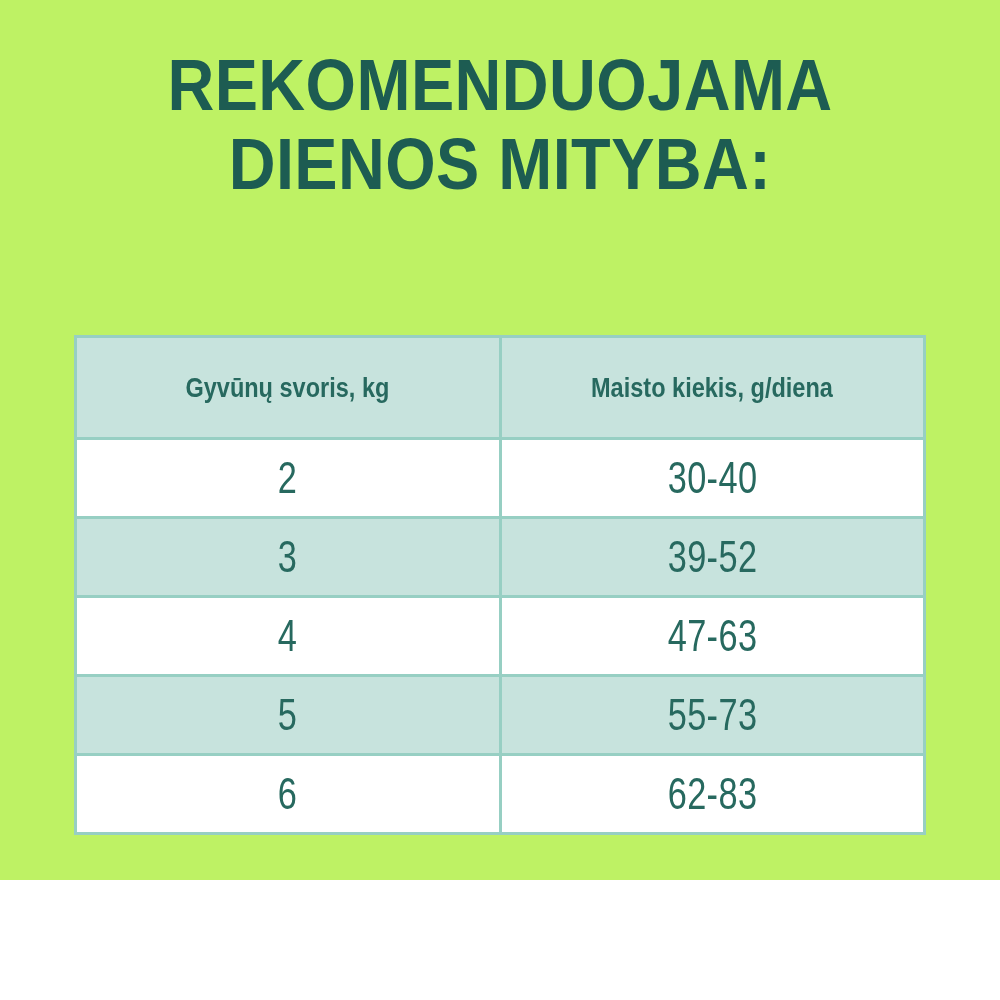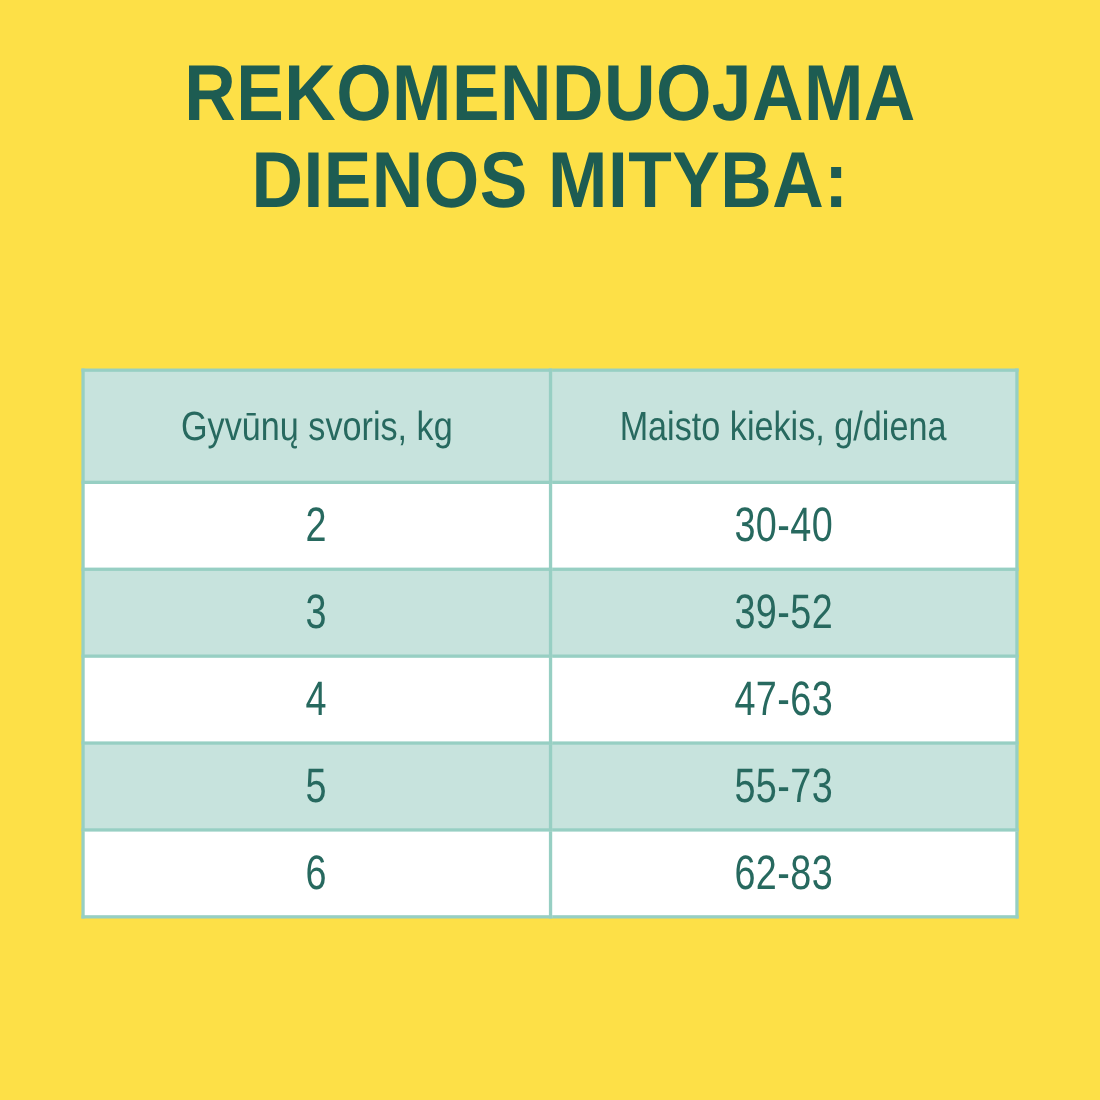--- a/index.html
+++ b/index.html
@@ -5,22 +5,22 @@
   * { margin: 0; padding: 0; box-sizing: border-box; }
   html, body {
     width: 1000px; height: 1000px;
     background: #ffffff;
     font-family: "Liberation Sans", sans-serif;
     overflow: hidden;
     position: relative;
   }
   .page {
     position: relative;
-    width: 1000px; height: 1000px;
-    background: #fde047;
+    width: 1000px; height: 880px;
+    background: #bef264;
   }
   .title {
     position: absolute;
     top: 46px;
     left: 0;
     width: 1000px;
     text-align: center;
     color: #1d5c52;
     font-weight: bold;
     font-size: 72px;
@@ -42,22 +42,22 @@
   table.feed-table th,
   table.feed-table td {
     border: 3px solid #97cfc3;
     text-align: center;
     vertical-align: middle;
     width: 50%;
   }
   table.feed-table th {
     height: 102px;
     background: #c7e3dd;
-    font-weight: normal;
-    font-size: 37px;
+    font-weight: bold;
+    font-size: 28px;
   }
   table.feed-table td {
     height: 79px;
     background: #ffffff;
     font-size: 44px;
     font-weight: normal;
   }
   table.feed-table tbody tr:nth-child(even) td {
     background: #c7e3dd;
   }

